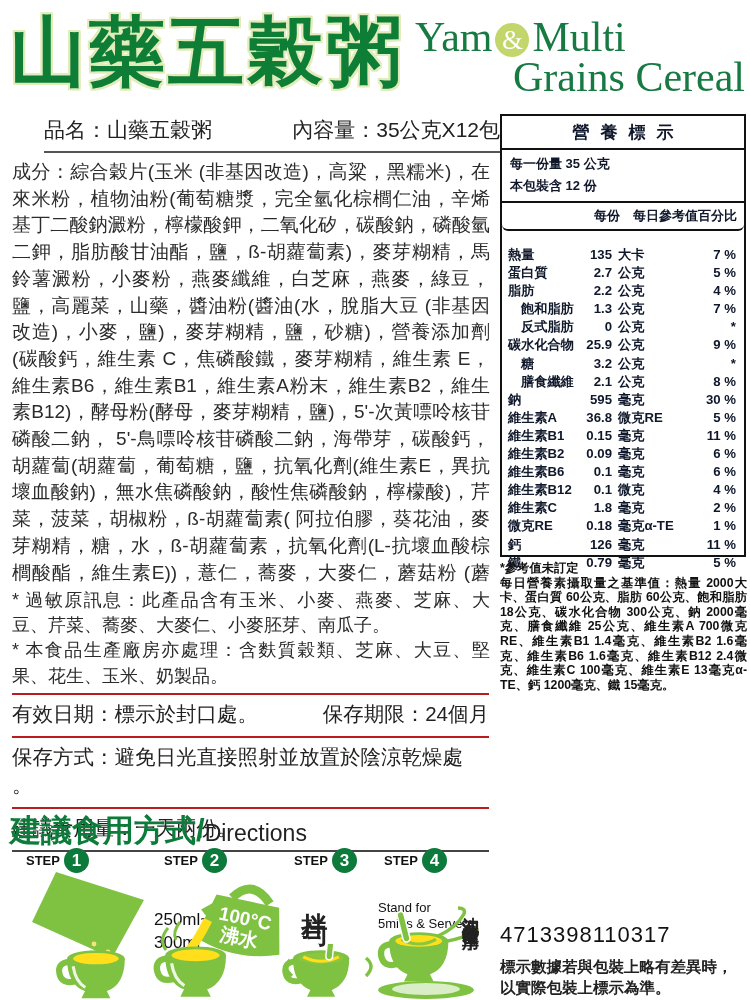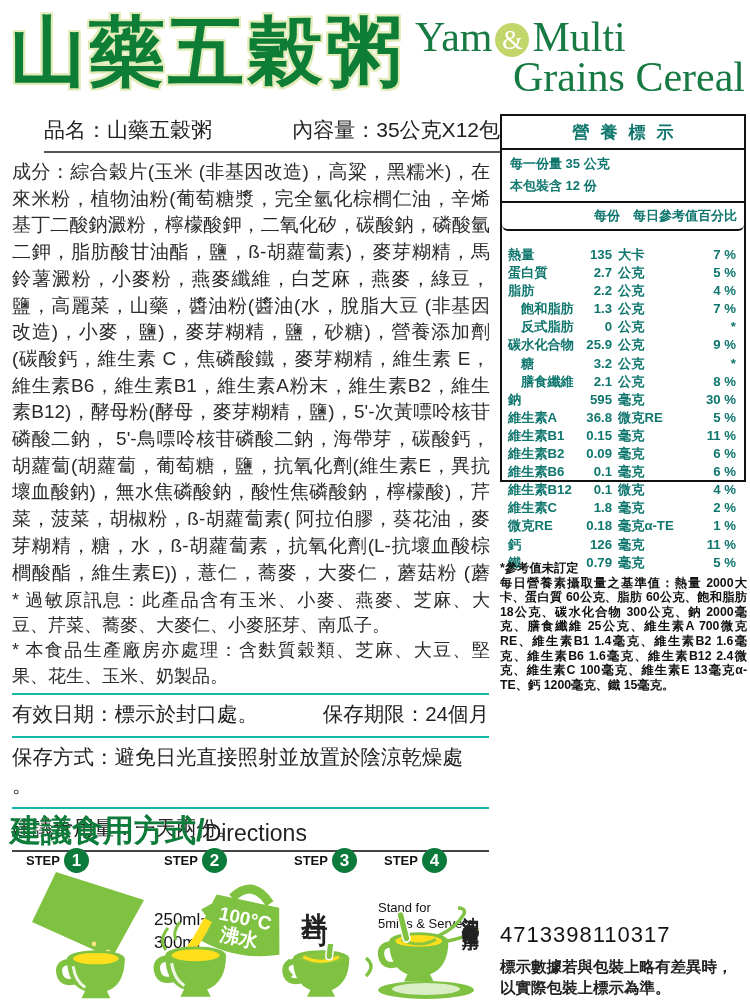--- a/index.html
+++ b/index.html
@@ -42,29 +42,29 @@
     text-align: justify; color: #2b2b2b;
   }
   .allergens {
     position: absolute; left: 12px; top: 588px; width: 478px; height: 102px;
     overflow: hidden; font-size: 18px; line-height: 25.2px;
     text-align: justify; color: #2b2b2b;
   }
   
   .info-rows { position: absolute; left: 12px; top: 693px; width: 477px; }
   .info-row {
-    display: flex; border-top: 2px solid #14b8a6; padding: 5px 0 8px;
+    display: flex; border-top: 2px solid #b91c1c; padding: 5px 0 8px;
     font-size: 20.5px; color: #222;
   }
   .info-row:last-child { border-bottom: 2px solid #444; }
   .info-row .right { margin-left: auto; }
   
   .nutrition {
-    position: absolute; left: 500px; top: 114px; width: 246px; height: 368px;
-    border: 2.5px solid #111; background: #fff; color: #0f766e;
+    position: absolute; left: 500px; top: 114px; width: 246px; height: 443px;
+    border: 2.5px solid #111; background: #fff; color: #0f172a;
   }
   .n-title {
     text-align: center; font-weight: bold; font-size: 17px; letter-spacing: 11px;
     text-indent: 11px; padding: 5px 0 4px; border-bottom: 2px solid #111;
   }
   .n-servings { padding: 3px 8px 4px; font-size: 13px; font-weight: bold;
     line-height: 22px; border-bottom: 2px solid #111; }
   .n-head {
     display: flex; justify-content: flex-end; gap: 13px; padding: 4px 7px 4px 0;
     font-size: 13px; font-weight: bold; border-bottom: 2px solid #111; border-radius: 6px;

